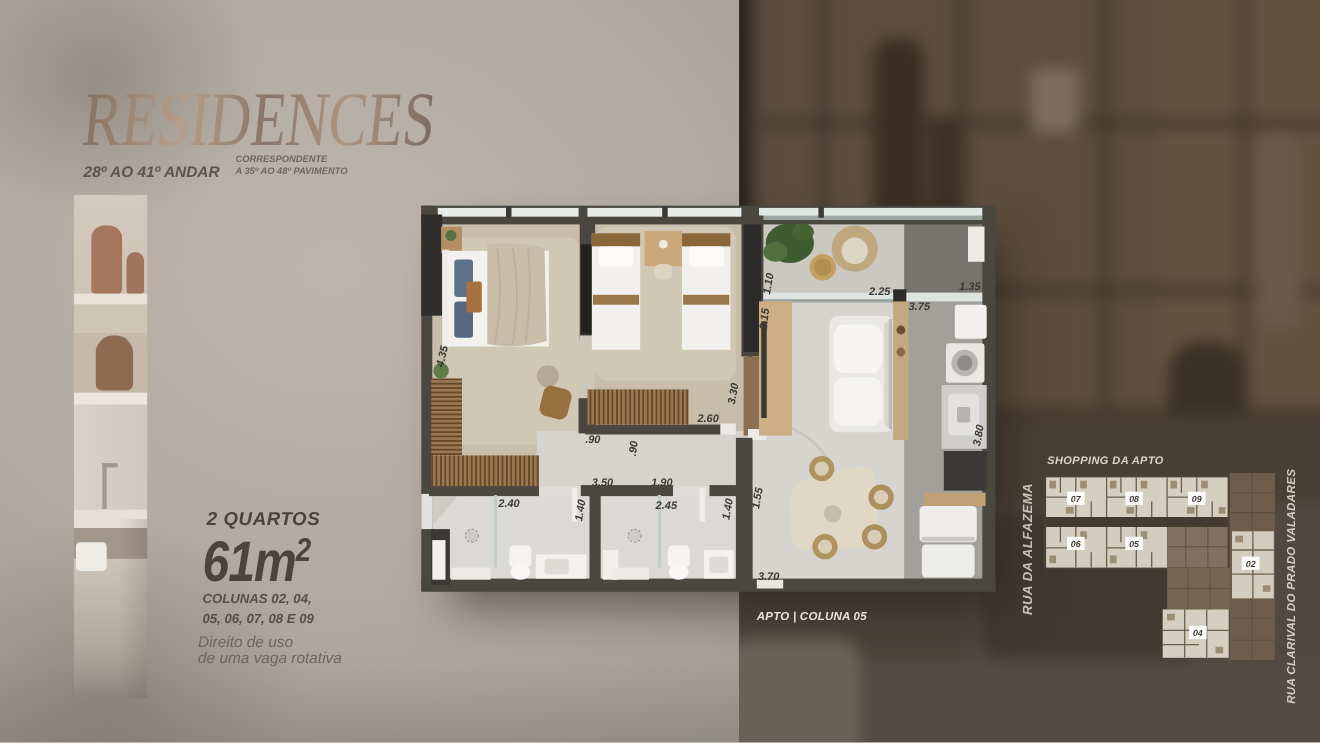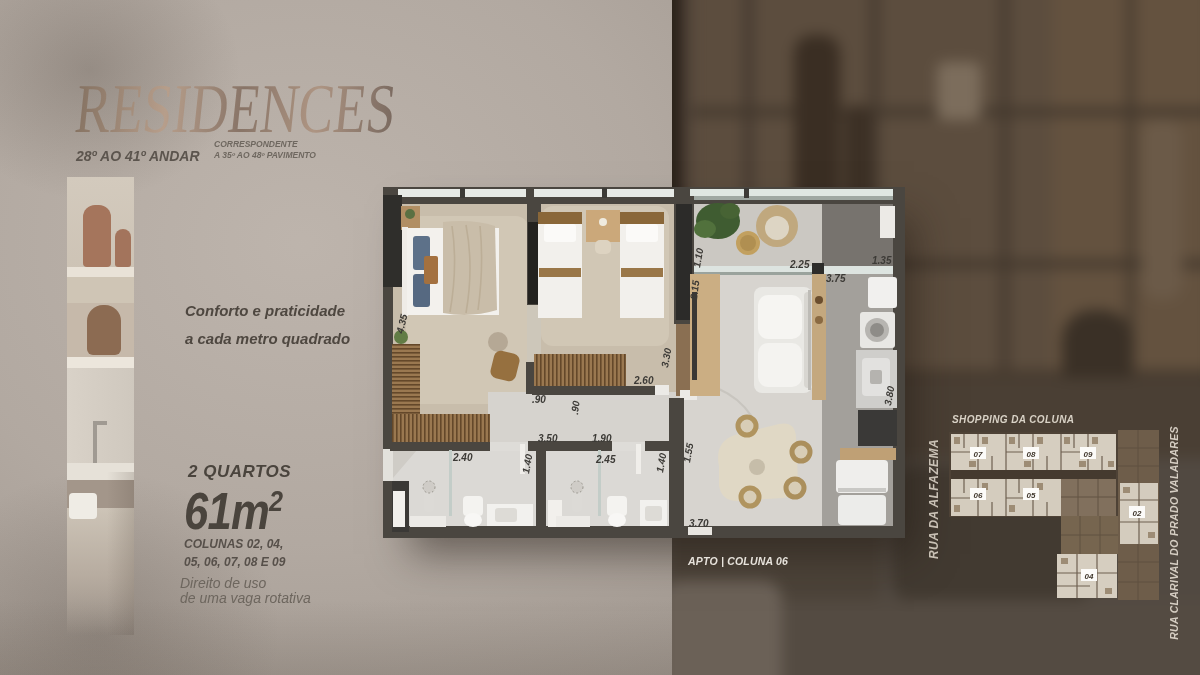--- a/index.html
+++ b/index.html
@@ -116,21 +116,20 @@
         <stop offset="1" stop-color="#75645a"></stop>
       </linearGradient>
     </defs>
     <text x="10" y="62" font-family="Liberation Serif, serif" font-size="70" fill="url(#bronze)" opacity="0.92" textLength="320" lengthAdjust="spacingAndGlyphs" transform="skewX(-6)">RESIDENCES</text>
   </svg>
 
   <div class="abs it" style="left:76px;top:148px;font-size:14px;font-weight:bold;color:#5c554e;letter-spacing:0;">28º AO 41º ANDAR</div>
 
   <div class="abs it" style="left:214px;top:139px;font-size:8.5px;font-weight:bold;color:#6f6860;line-height:11px;letter-spacing:0;">CORRESPONDENTE<br>A 35º AO 48º PAVIMENTO</div>
 
-  <div class="abs it" style="left:185px;top:297px;font-size:15px;font-weight:bold;color:#4e4740;line-height:28px;">Conforto e praticidade<br>a cada metro quadrado</div>
 
   <div class="abs it" style="left:188px;top:462px;font-size:17px;font-weight:bold;color:#4a443d;letter-spacing:.5px;text-align:center;">2 QUARTOS</div>
 
   <div class="abs it" style="left:184px;top:481px;font-size:52px;font-weight:bold;color:#4a443d;transform:scaleX(.84);transform-origin:0 0;letter-spacing:-1px;">61m<span style="font-size:30px;vertical-align:18px;">2</span></div>
 
   <div class="abs it" style="left:184px;top:535px;font-size:12px;font-weight:bold;color:#57504a;line-height:18px;">COLUNAS 02, 04,<br>05, 06, 07, 08 E 09</div>
 
   <div class="abs it" style="left:180px;top:576px;font-size:14px;color:#6d665e;line-height:15px;font-style:italic;">Direito de uso<br>de uma vaga rotativa</div>
 
   <div class="abs" style="left:392px;top:198px;width:500px;height:332px;box-shadow:20px 22px 38px 2px rgba(32,24,18,.5);"></div>
@@ -419,23 +418,23 @@
 
       <text x="872" y="264">1.35</text>
 
       <text x="891" y="406" transform="rotate(-80 891 406)">3.80</text>
 
       <text x="689" y="527">3.70</text>
     </g>
     </g>
   </svg>
 
-  <div class="abs it" style="left:688px;top:555px;font-size:10.5px;font-weight:bold;color:#e7e3dc;letter-spacing:.2px;">APTO | COLUNA 06</div>
-
-  <div class="abs it" style="left:952px;top:414px;font-size:10px;font-weight:bold;color:#d9d2c6;letter-spacing:.4px;">SHOPPING DA COLUNA</div>
+  <div class="abs it" style="left:688px;top:555px;font-size:10.5px;font-weight:bold;color:#e7e3dc;letter-spacing:.2px;">APTO | COLUNA 05</div>
+
+  <div class="abs it" style="left:952px;top:414px;font-size:10px;font-weight:bold;color:#d9d2c6;letter-spacing:.4px;">SHOPPING DA APTO</div>
 
   <div class="abs it" style="left:859px;top:492px;width:150px;text-align:center;transform:rotate(-90deg);font-size:12px;font-weight:bold;color:#c9c1b5;letter-spacing:.4px;">RUA DA ALFAZEMA</div>
 
   <div class="abs it" style="left:1064px;top:527px;width:220px;text-align:center;transform:rotate(-90deg);font-size:10.5px;font-weight:bold;color:#d5cdc2;letter-spacing:.3px;">RUA CLARIVAL DO PRADO VALADARES</div>
 
   <svg class="abs" style="left:944px;top:428px;" width="220" height="175" viewBox="944 428 220 175">
     <g>
 
     <rect x="949" y="432" width="169" height="85" fill="#4e4236"></rect>
 

